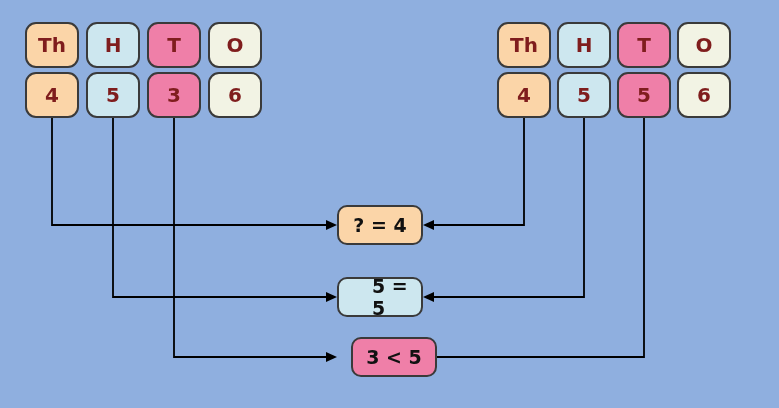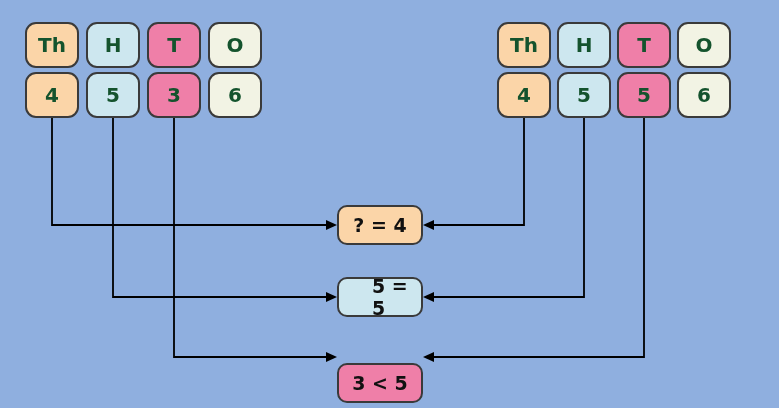--- a/index.html
+++ b/index.html
@@ -24,21 +24,21 @@
     position: absolute;
     width: 54px;
     height: 46px;
     border: 2.5px solid var(--border);
     border-radius: 11px;
     display: flex;
     align-items: center;
     justify-content: center;
     font-weight: bold;
     font-size: 20px;
-    color: #14532d;
+    color: #7f1d1d;
     box-sizing: border-box;
     text-align: center;
   }
   .th { background: var(--thousands); }
   .h  { background: var(--hundreds); }
   .t  { background: var(--tens); }
   .o  { background: var(--ones); }
   .cmp {
     position: absolute;
     width: 86px;
@@ -48,21 +48,21 @@
     display: flex;
     align-items: center;
     justify-content: center;
     font-weight: bold;
     font-size: 19px;
     color: #111;
     box-sizing: border-box;
   }
   .cmp-th { background: var(--thousands); left: 337px; top: 205px; }
   .cmp-h  { background: var(--hundreds);  left: 337px; top: 277px; padding-left: 33px; }
-  .cmp-t  { background: var(--tens);      left: 337px; top: 337px; margin-top: 26px; }
+  .cmp-t  { background: var(--tens);      left: 351px; top: 337px; }
   .arrows { position: absolute; left: 0; top: 0; }
 </style>
 </head>
 <body>
 
 <div class="canvas">
 
   <svg class="arrows" width="779" height="408" viewBox="0 0 779 408">
     <g stroke="#000000" stroke-width="1.8" fill="none">
       <path d="M52,117 V225 H326"></path>

